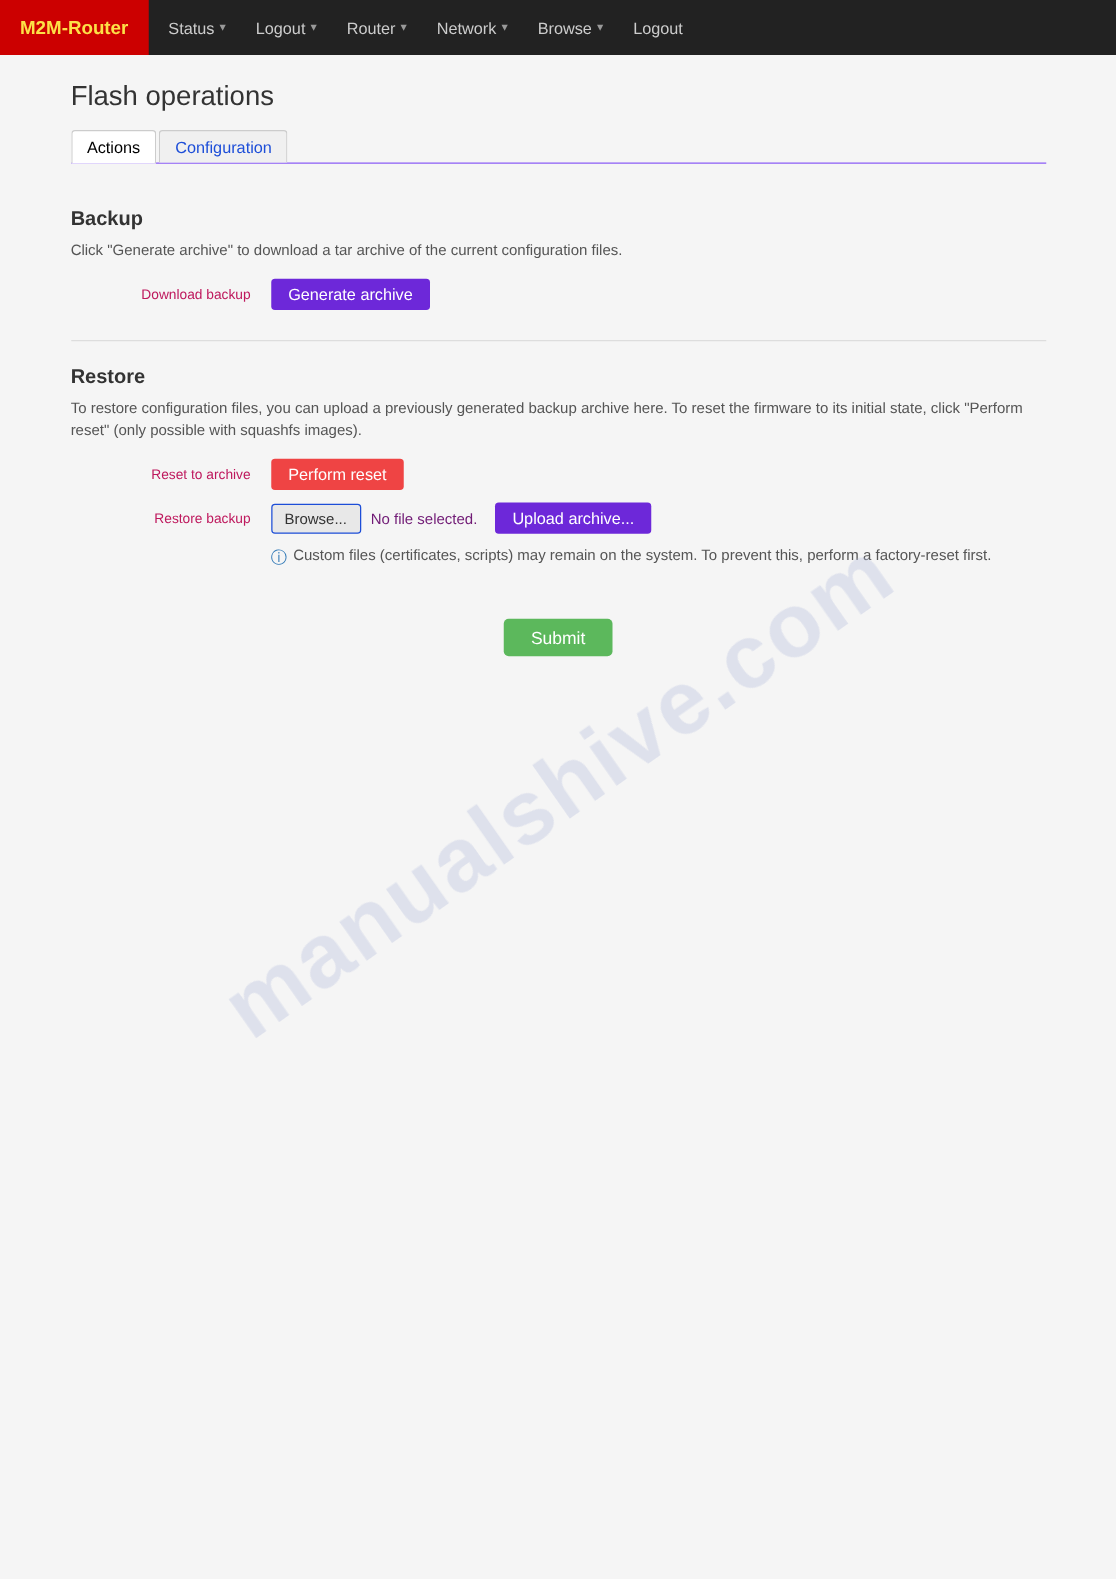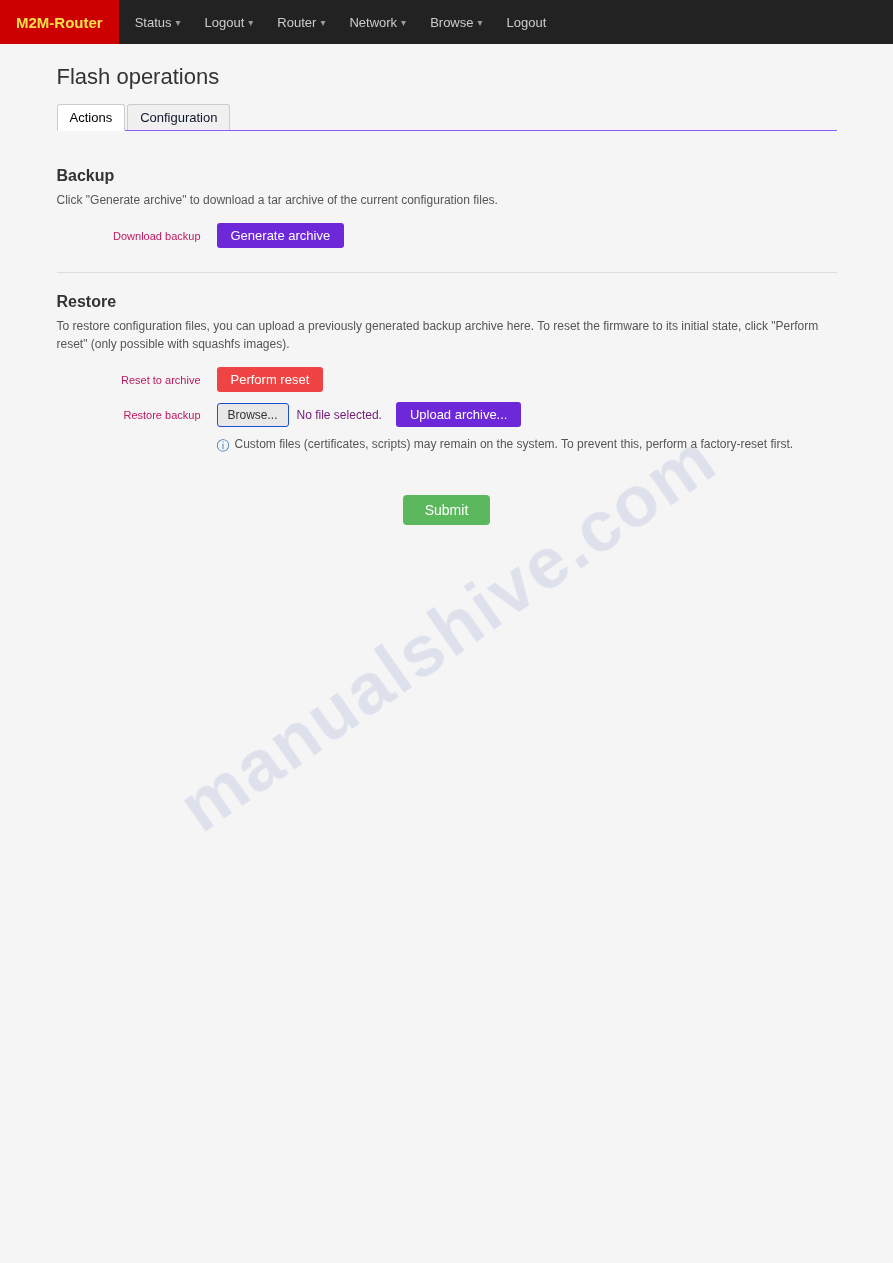--- a/index.html
+++ b/index.html
@@ -76,21 +76,21 @@
     .tabs {
       display: flex;
       border-bottom: 1px solid #8b5cf6;
       margin-bottom: 36px;
     }
     .tab {
       padding: 5px 12px;
       border: 1px solid #ccc;
       border-bottom: none;
       background: #f0f0f0;
-      color: #0f172a;
+      color: #1d4ed8;
       cursor: pointer;
       font-size: 13px;
       margin-right: 2px;
       border-radius: 3px 3px 0 0;
     }
     .tab.active {
       background: #fff;
       border-bottom: 1px solid #fff;
       margin-bottom: -1px;
       color: #000;

